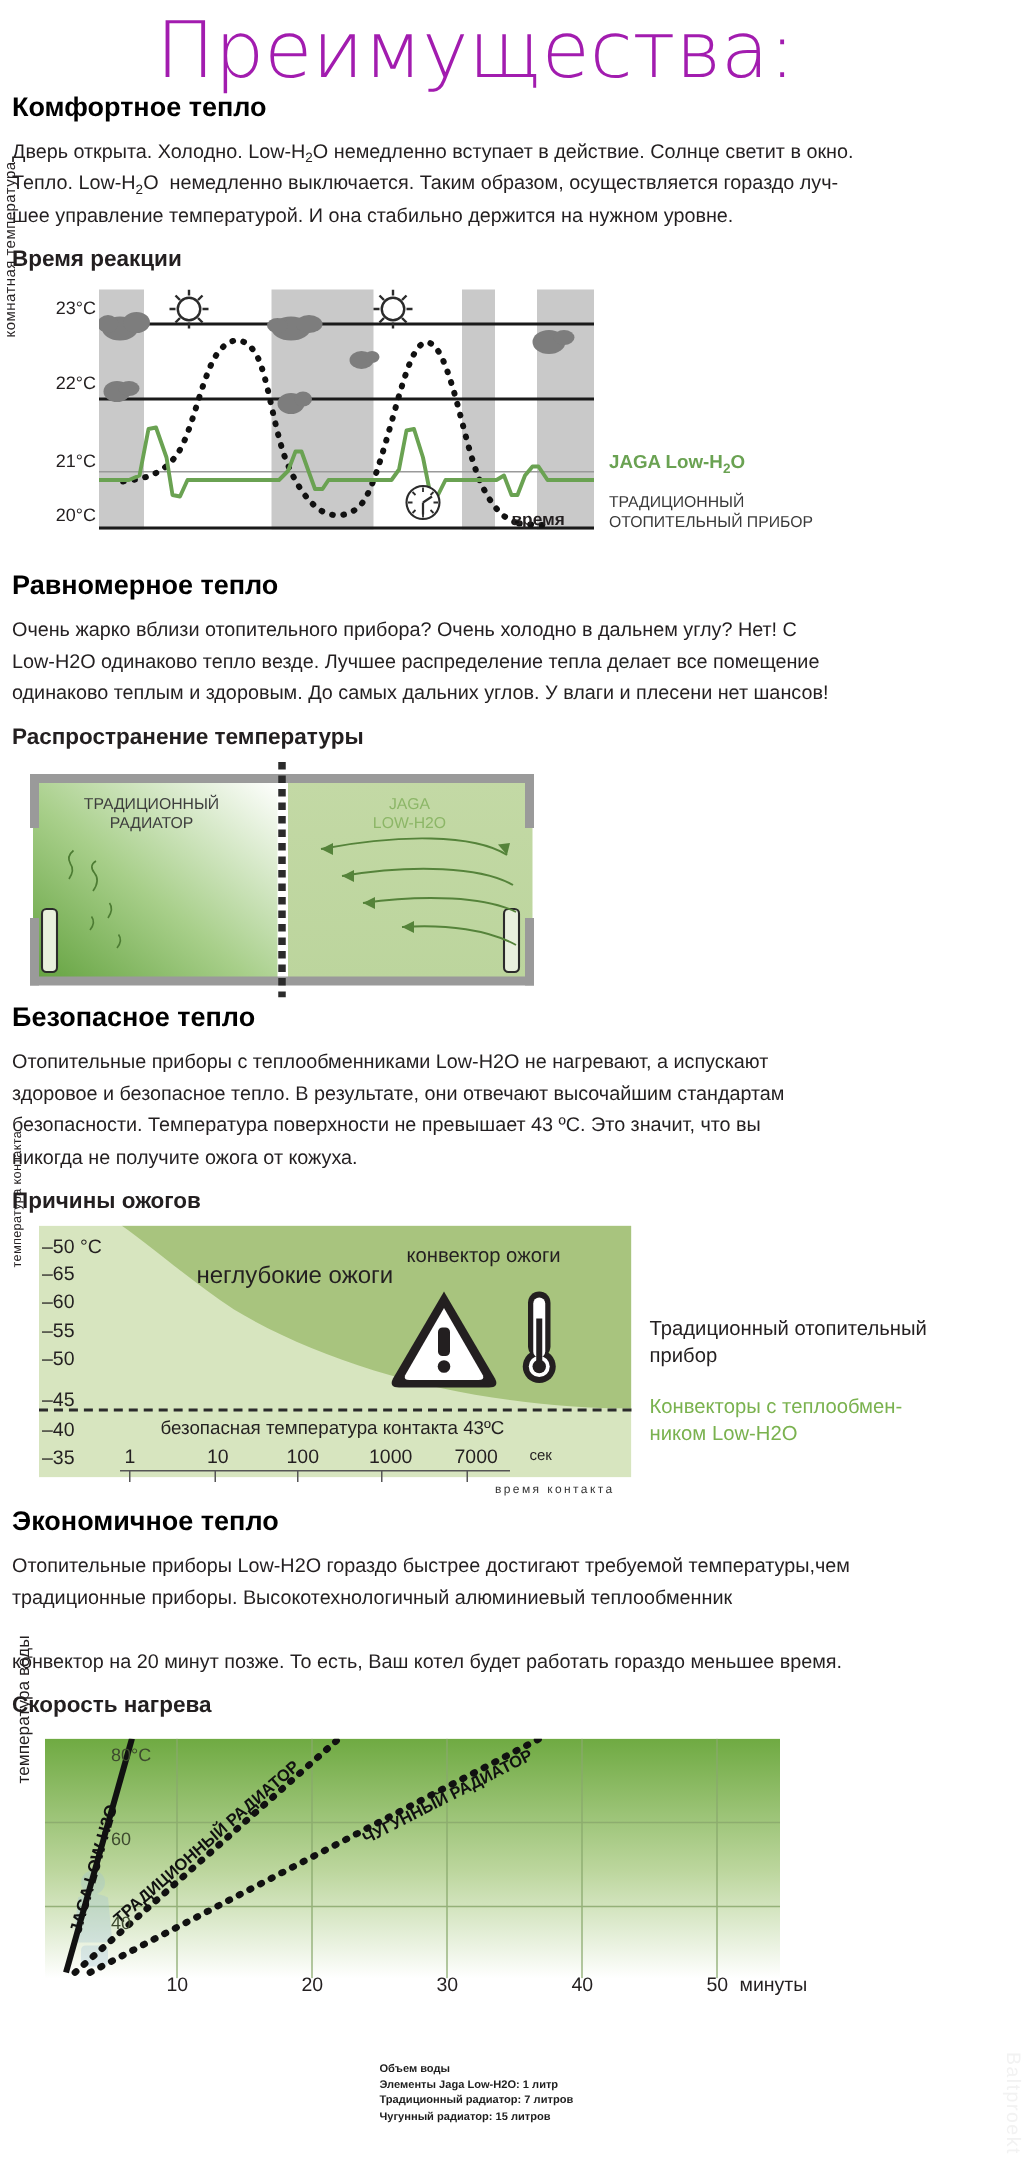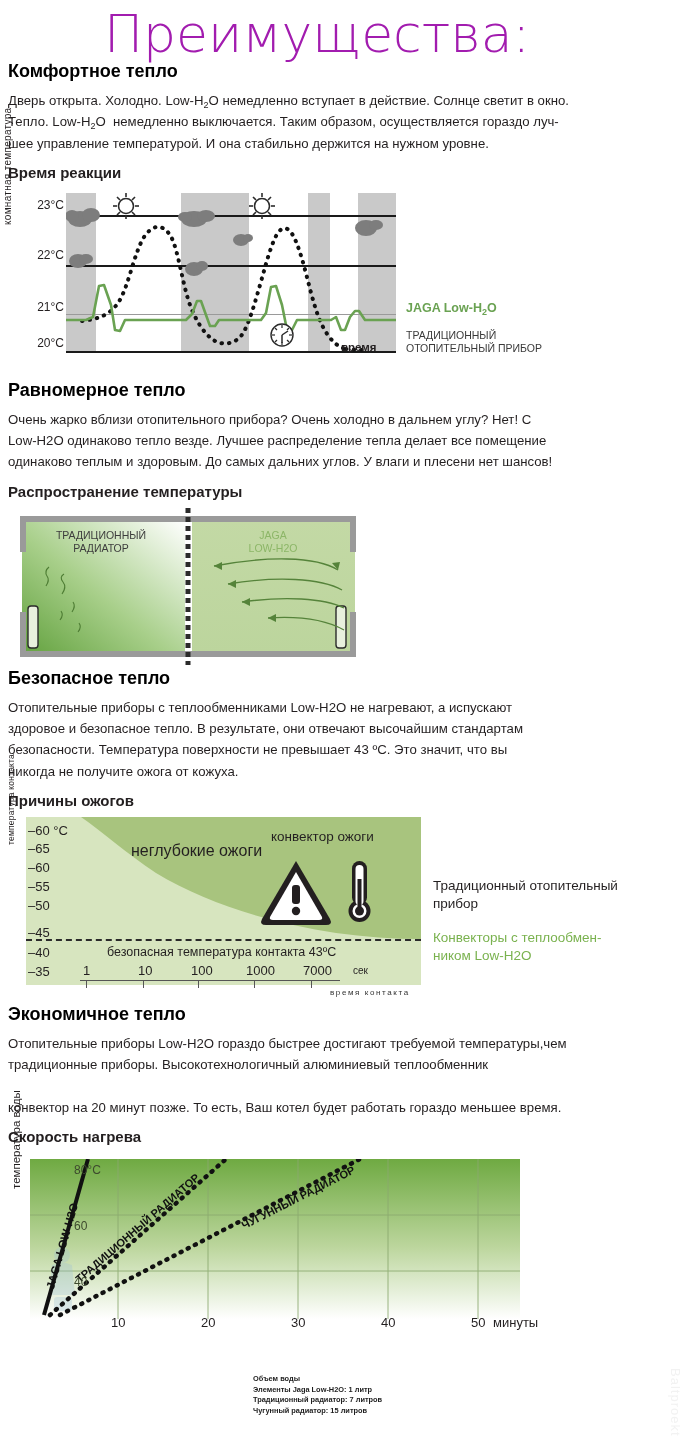--- a/index.html
+++ b/index.html
@@ -401,21 +401,21 @@
           <circle cx="103.5" cy="54" r="11" fill="#231f20"></circle>
           <rect x="99.5" y="8" width="8" height="40" rx="4" fill="#ffffff"></rect>
           <circle cx="103.5" cy="54" r="7" fill="#ffffff"></circle>
           <rect x="101.5" y="22" width="4" height="30" fill="#231f20"></rect>
           <circle cx="103.5" cy="54" r="4.5" fill="#231f20"></circle>
         </g>
       </svg>
     </div>
 
     <div class="c2-ticks">
-      <div class="c2-tick" style="top:6px;">–60 °C</div>
+      <div class="c2-tick" style="top:6px;">–50 °C</div>
       <div class="c2-tick" style="top:24px;">–65</div>
       <div class="c2-tick" style="top:43px;">–60</div>
       <div class="c2-tick" style="top:62px;">–55</div>
       <div class="c2-tick" style="top:81px;">–50</div>
       <div class="c2-tick" style="top:108px;">–45</div>
       <div class="c2-tick" style="top:128px;">–40</div>
       <div class="c2-tick" style="top:147px;">–35</div>
     </div>
 
     <div class="c2-dash"></div>

